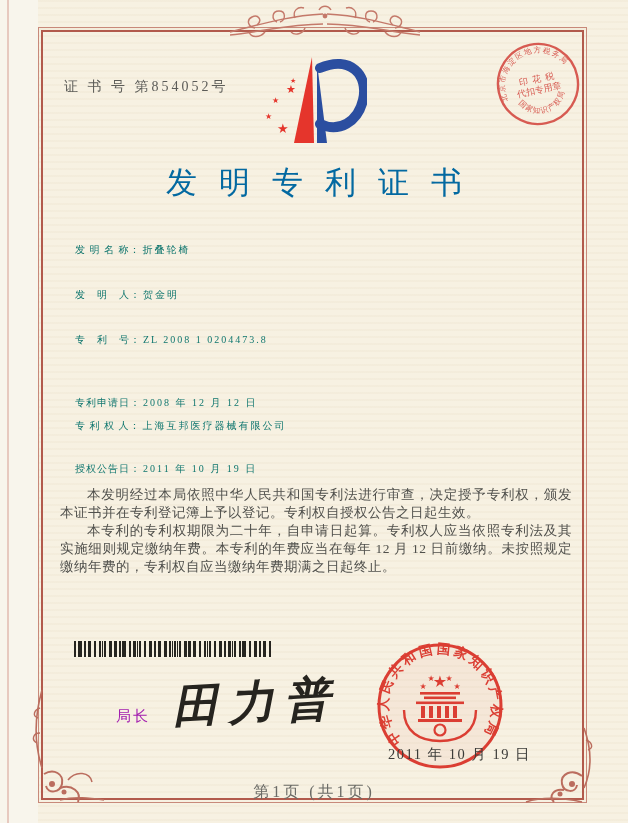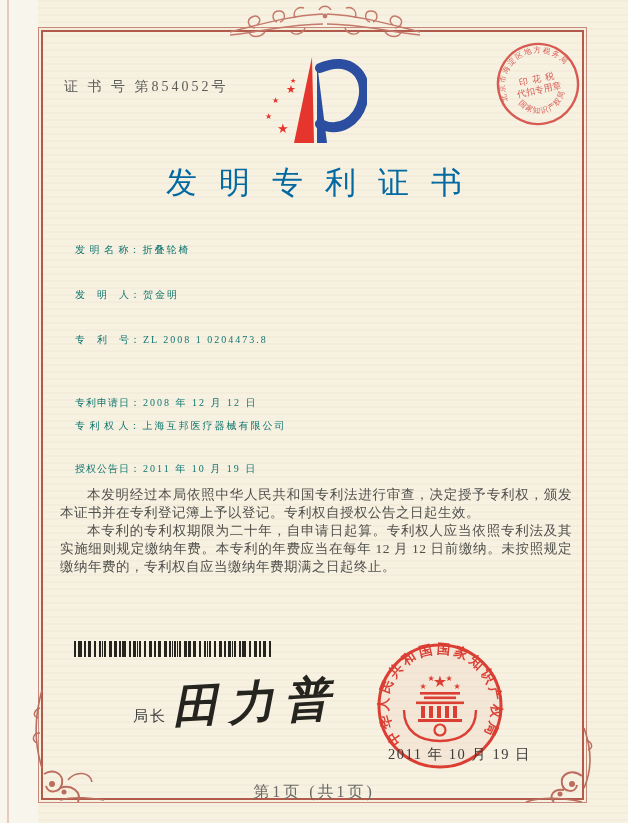--- a/index.html
+++ b/index.html
@@ -23,21 +23,21 @@
   .field .lbl{letter-spacing:1px;}
   .field .val{letter-spacing:2px;margin-left:2px;}
   .bodytext{left:60px;top:486px;width:512px;font-size:13.5px;line-height:18px;
     color:#50504c;text-align:justify;}
   .bodytext p{margin:0;text-indent:2em;letter-spacing:.5px;}
   .barcode{left:74px;top:641px;width:198px;height:16px;
     background:
       repeating-linear-gradient(90deg,#26241f 0 2px,transparent 2px 5px),
       repeating-linear-gradient(90deg,#26241f 0 1px,transparent 1px 7px),
       repeating-linear-gradient(90deg,transparent 0 4px,#26241f 4px 5px,transparent 5px 11px);}
-  .signer-title{left:133px;top:707px;font-size:15px;color:#404040;letter-spacing:2px;}
+  .signer-title{left:116px;top:707px;font-size:15px;color:#a21caf;letter-spacing:2px;}
   .signature{left:172px;top:672px;font-size:46px;color:#26241f;letter-spacing:10px;
     font-style:italic;transform:rotate(-3deg);font-weight:bold;}
   .issue-date{left:388px;top:745px;font-size:14.5px;color:#3b3b38;letter-spacing:1.5px;z-index:6;}
   .footer{left:0;right:0;top:782px;text-align:center;font-size:16px;color:#6b6b66;letter-spacing:3px;}
   svg{display:block;}
   .seal-svg{z-index:5;}
 </style>
 </head>
 <body>
 

